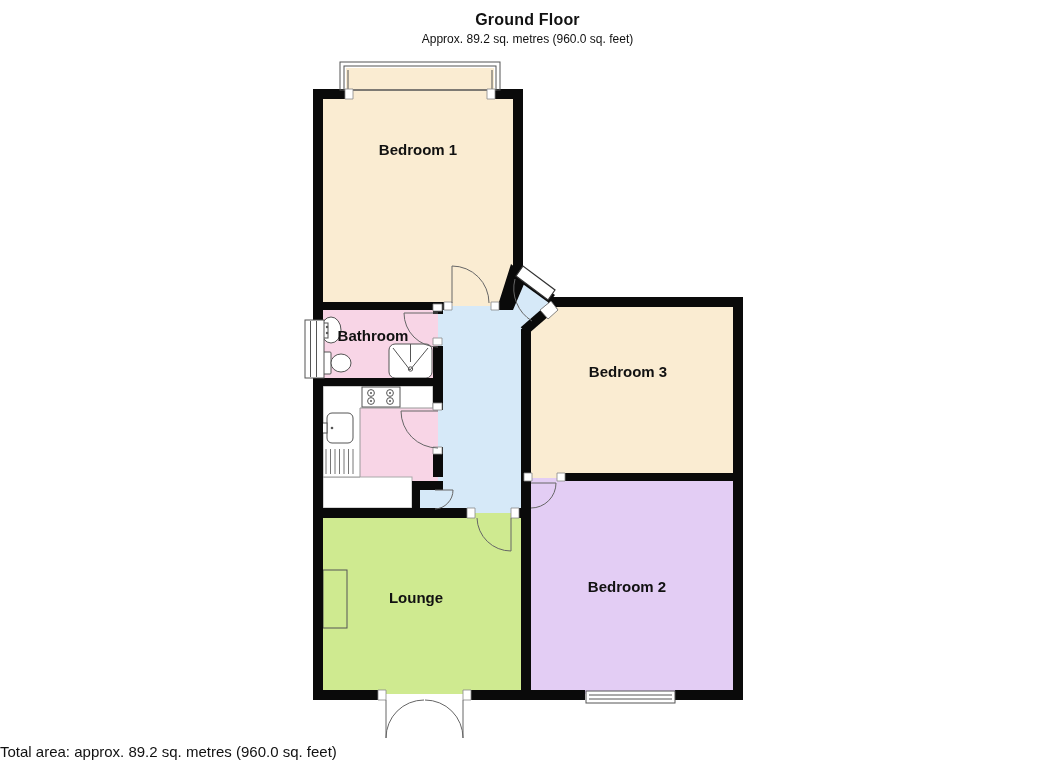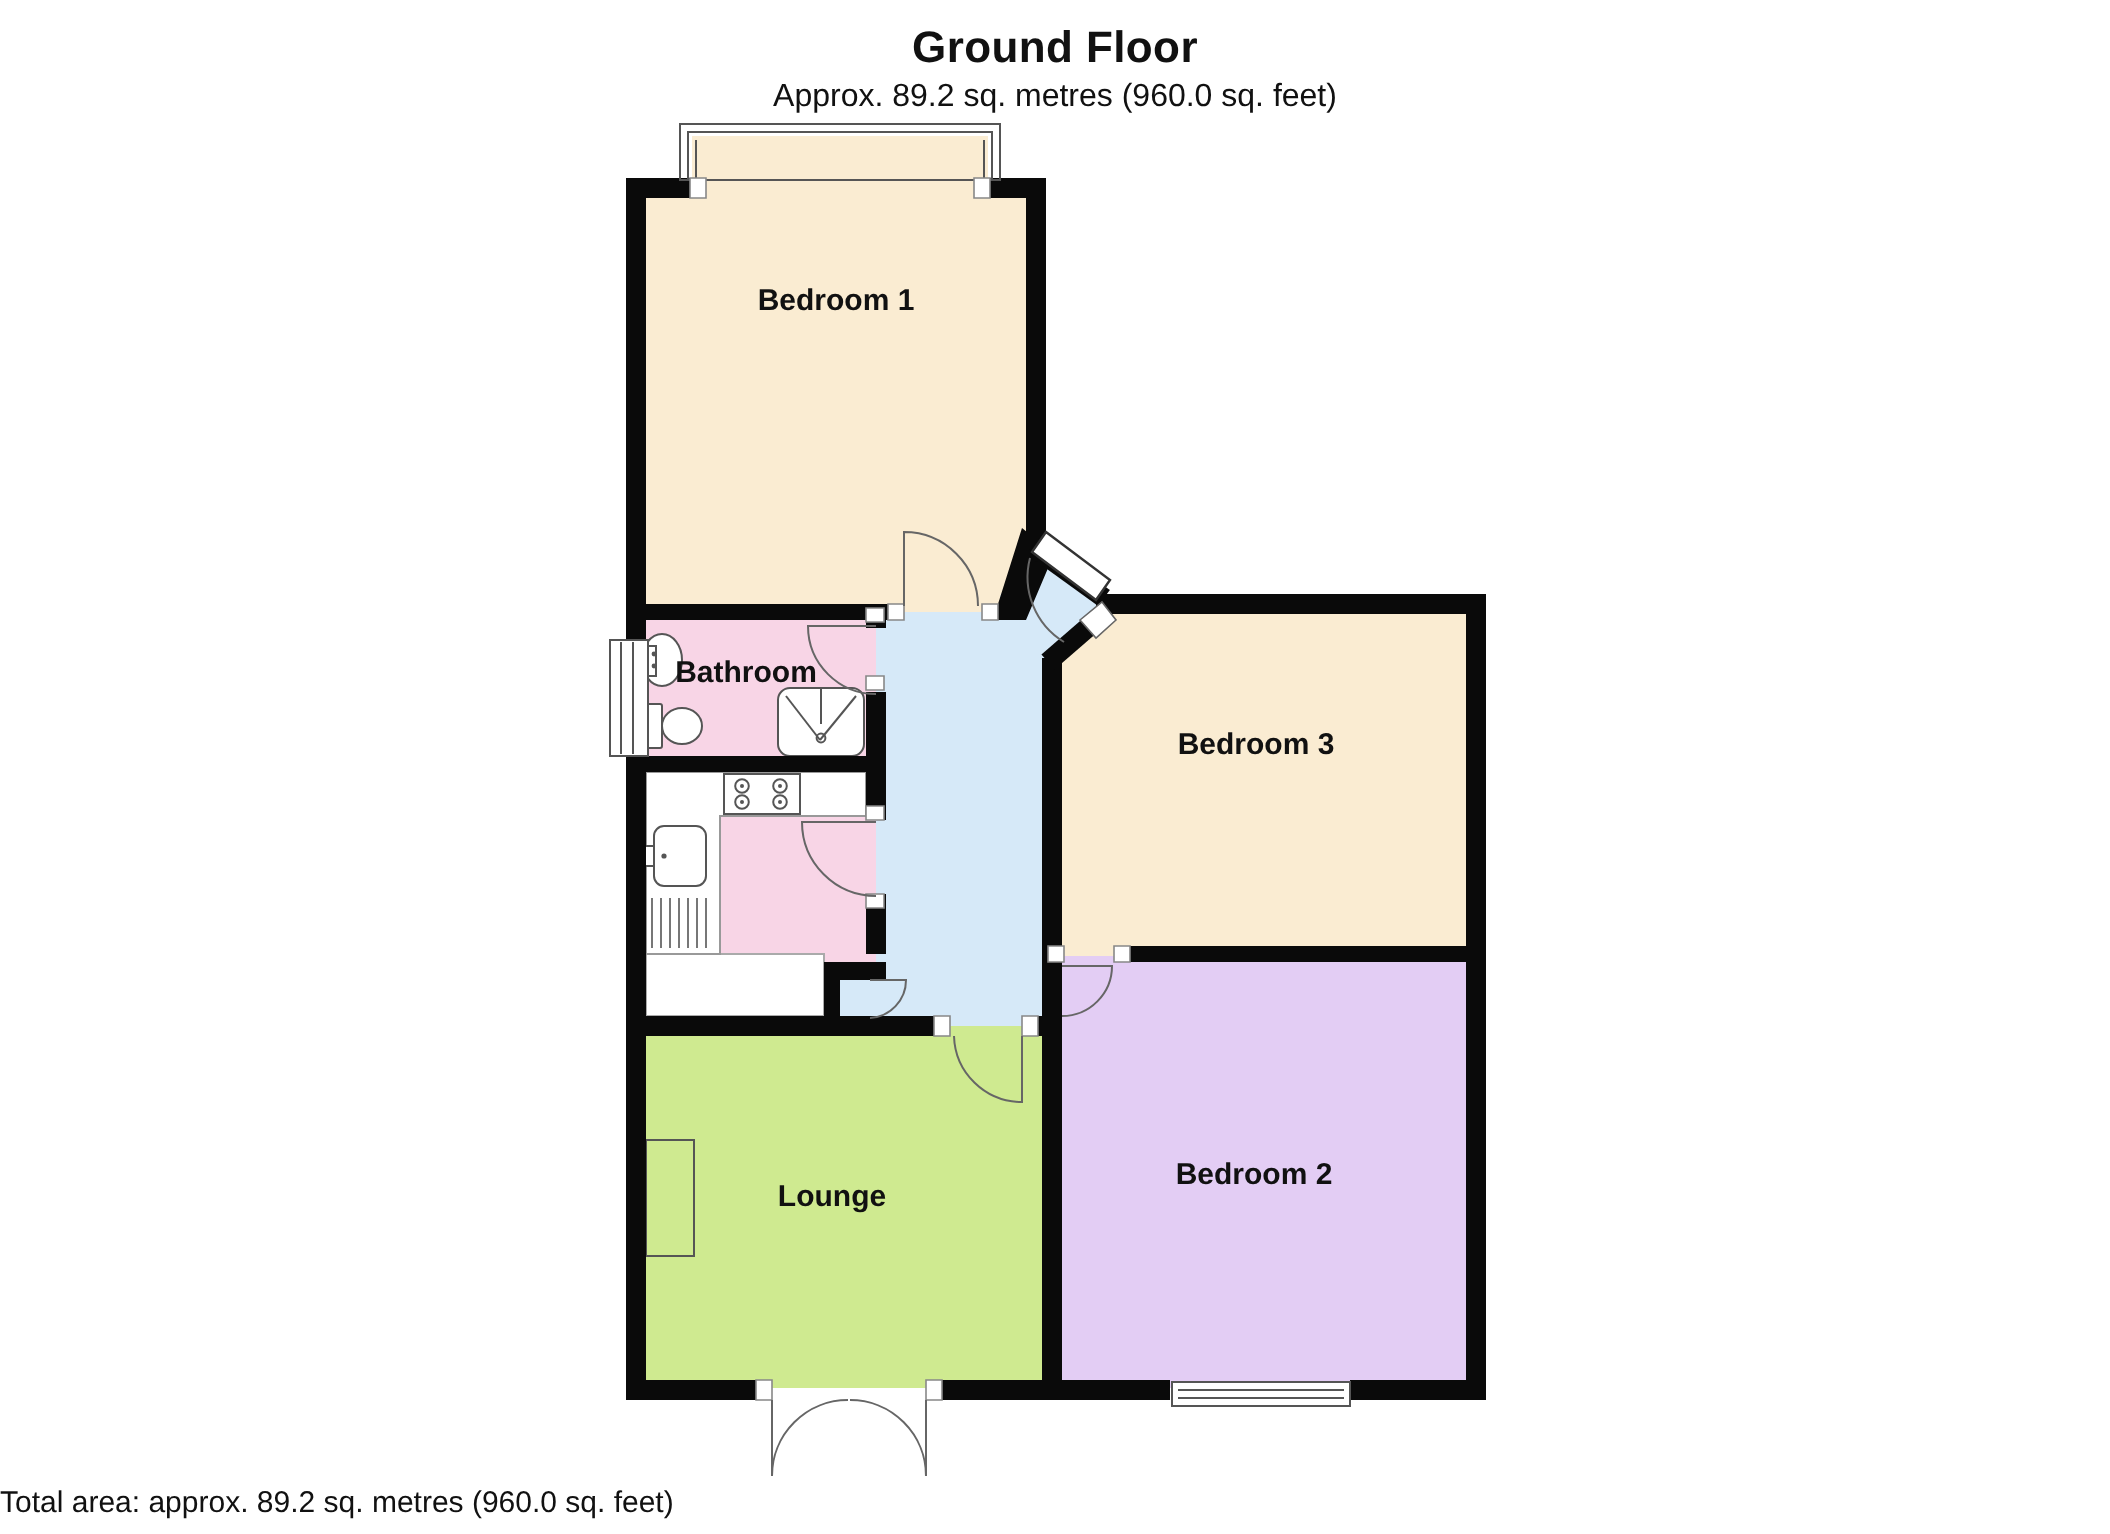--- a/index.html
+++ b/index.html
@@ -1,20 +1,20 @@
 <!DOCTYPE html>
 <html><head>
 <meta charset="utf-8">
 <style>
   html,body{margin:0;padding:0;background:#ffffff;}
   .page{position:relative;width:1055px;height:767px;background:#fff;overflow:hidden;
         font-family:"Liberation Sans", sans-serif;color:#111;}
   .titleblock{position:absolute;top:11px;left:0;width:100%;text-align:center;}
-  .title{font-size:22px;font-weight:bold;letter-spacing:0.2px;}
-  .subtitle{font-size:16px;margin-top:3px;}
+  .title{font-size:16px;font-weight:bold;letter-spacing:0.2px;}
+  .subtitle{font-size:12px;margin-top:3px;}
   .footer{position:absolute;top:743px;left:0;width:100%;text-align:left;font-size:15px;}
   svg text{font-family:"Liberation Sans", sans-serif;font-weight:bold;font-size:15px;fill:#111;}
   .fix{fill:#ffffff;stroke:#555;stroke-width:1;}
   .thin{fill:none;stroke:#555;stroke-width:1;}
 </style>
 </head>
 <body>
 
 <div class="page">
 

